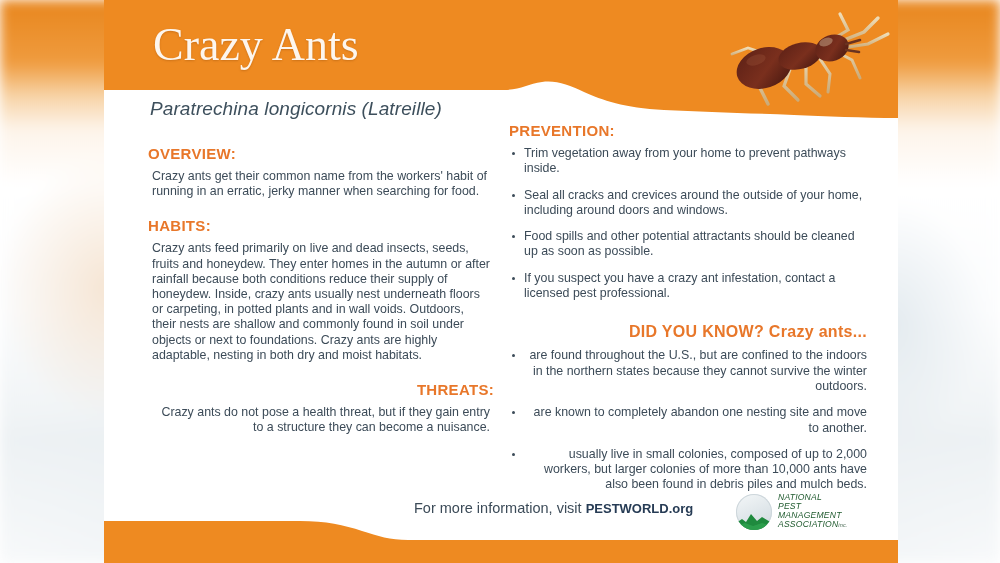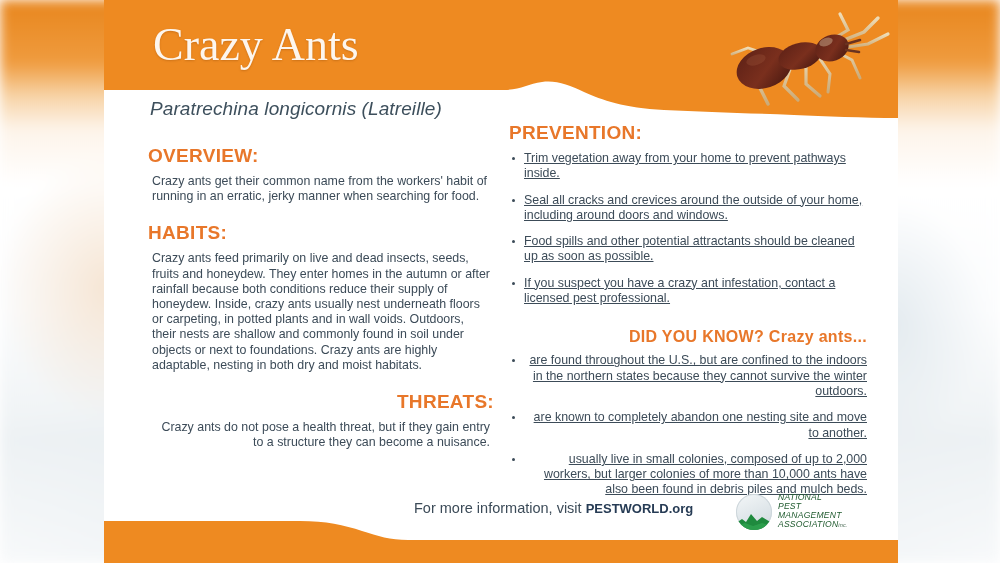--- a/index.html
+++ b/index.html
@@ -56,33 +56,33 @@
     font-size:19px;font-style:italic;color:#3d4f5c;
     letter-spacing:.1px;
   }
 
   
   .col{position:absolute;}
   #col-left{left:44px;top:145px;width:346px;}
   #col-right{left:405px;top:122px;width:358px;}
 
   h2.sect{
-    font-size:19px;font-weight:bold;color:#e8772a;
+    font-size:15px;font-weight:bold;color:#e8772a;
     margin:0 0 7px 0;letter-spacing:.3px;
   }
   p.body{
     margin:4px;font-size:12.4px;line-height:15.2px;color:#3c4b58;
   }
   .blk{margin-bottom:18px;}
   .blk:last-child{margin-bottom:0;text-align:right;}
 
   ul.bullets{margin:0;padding:0;list-style:none;}
   ul.bullets li{
     position:relative;padding-left:15px;margin-bottom:11px;
-    font-size:12.4px;line-height:15.3px;color:#3c4b58;text-decoration:underline;
+    font-size:12.4px;line-height:15.3px;color:#3c4b58;
   }
   ul.bullets li:last-child{margin-bottom:0;}
   ul.bullets li:before{
     content:"";position:absolute;left:3px;top:6px;
     width:3px;height:3px;background:#3c4b58;border-radius:50%;
   }
 
   
   #footer-wrap{position:absolute;left:0;bottom:0;width:794px;height:75px;}
   #footer-line{

